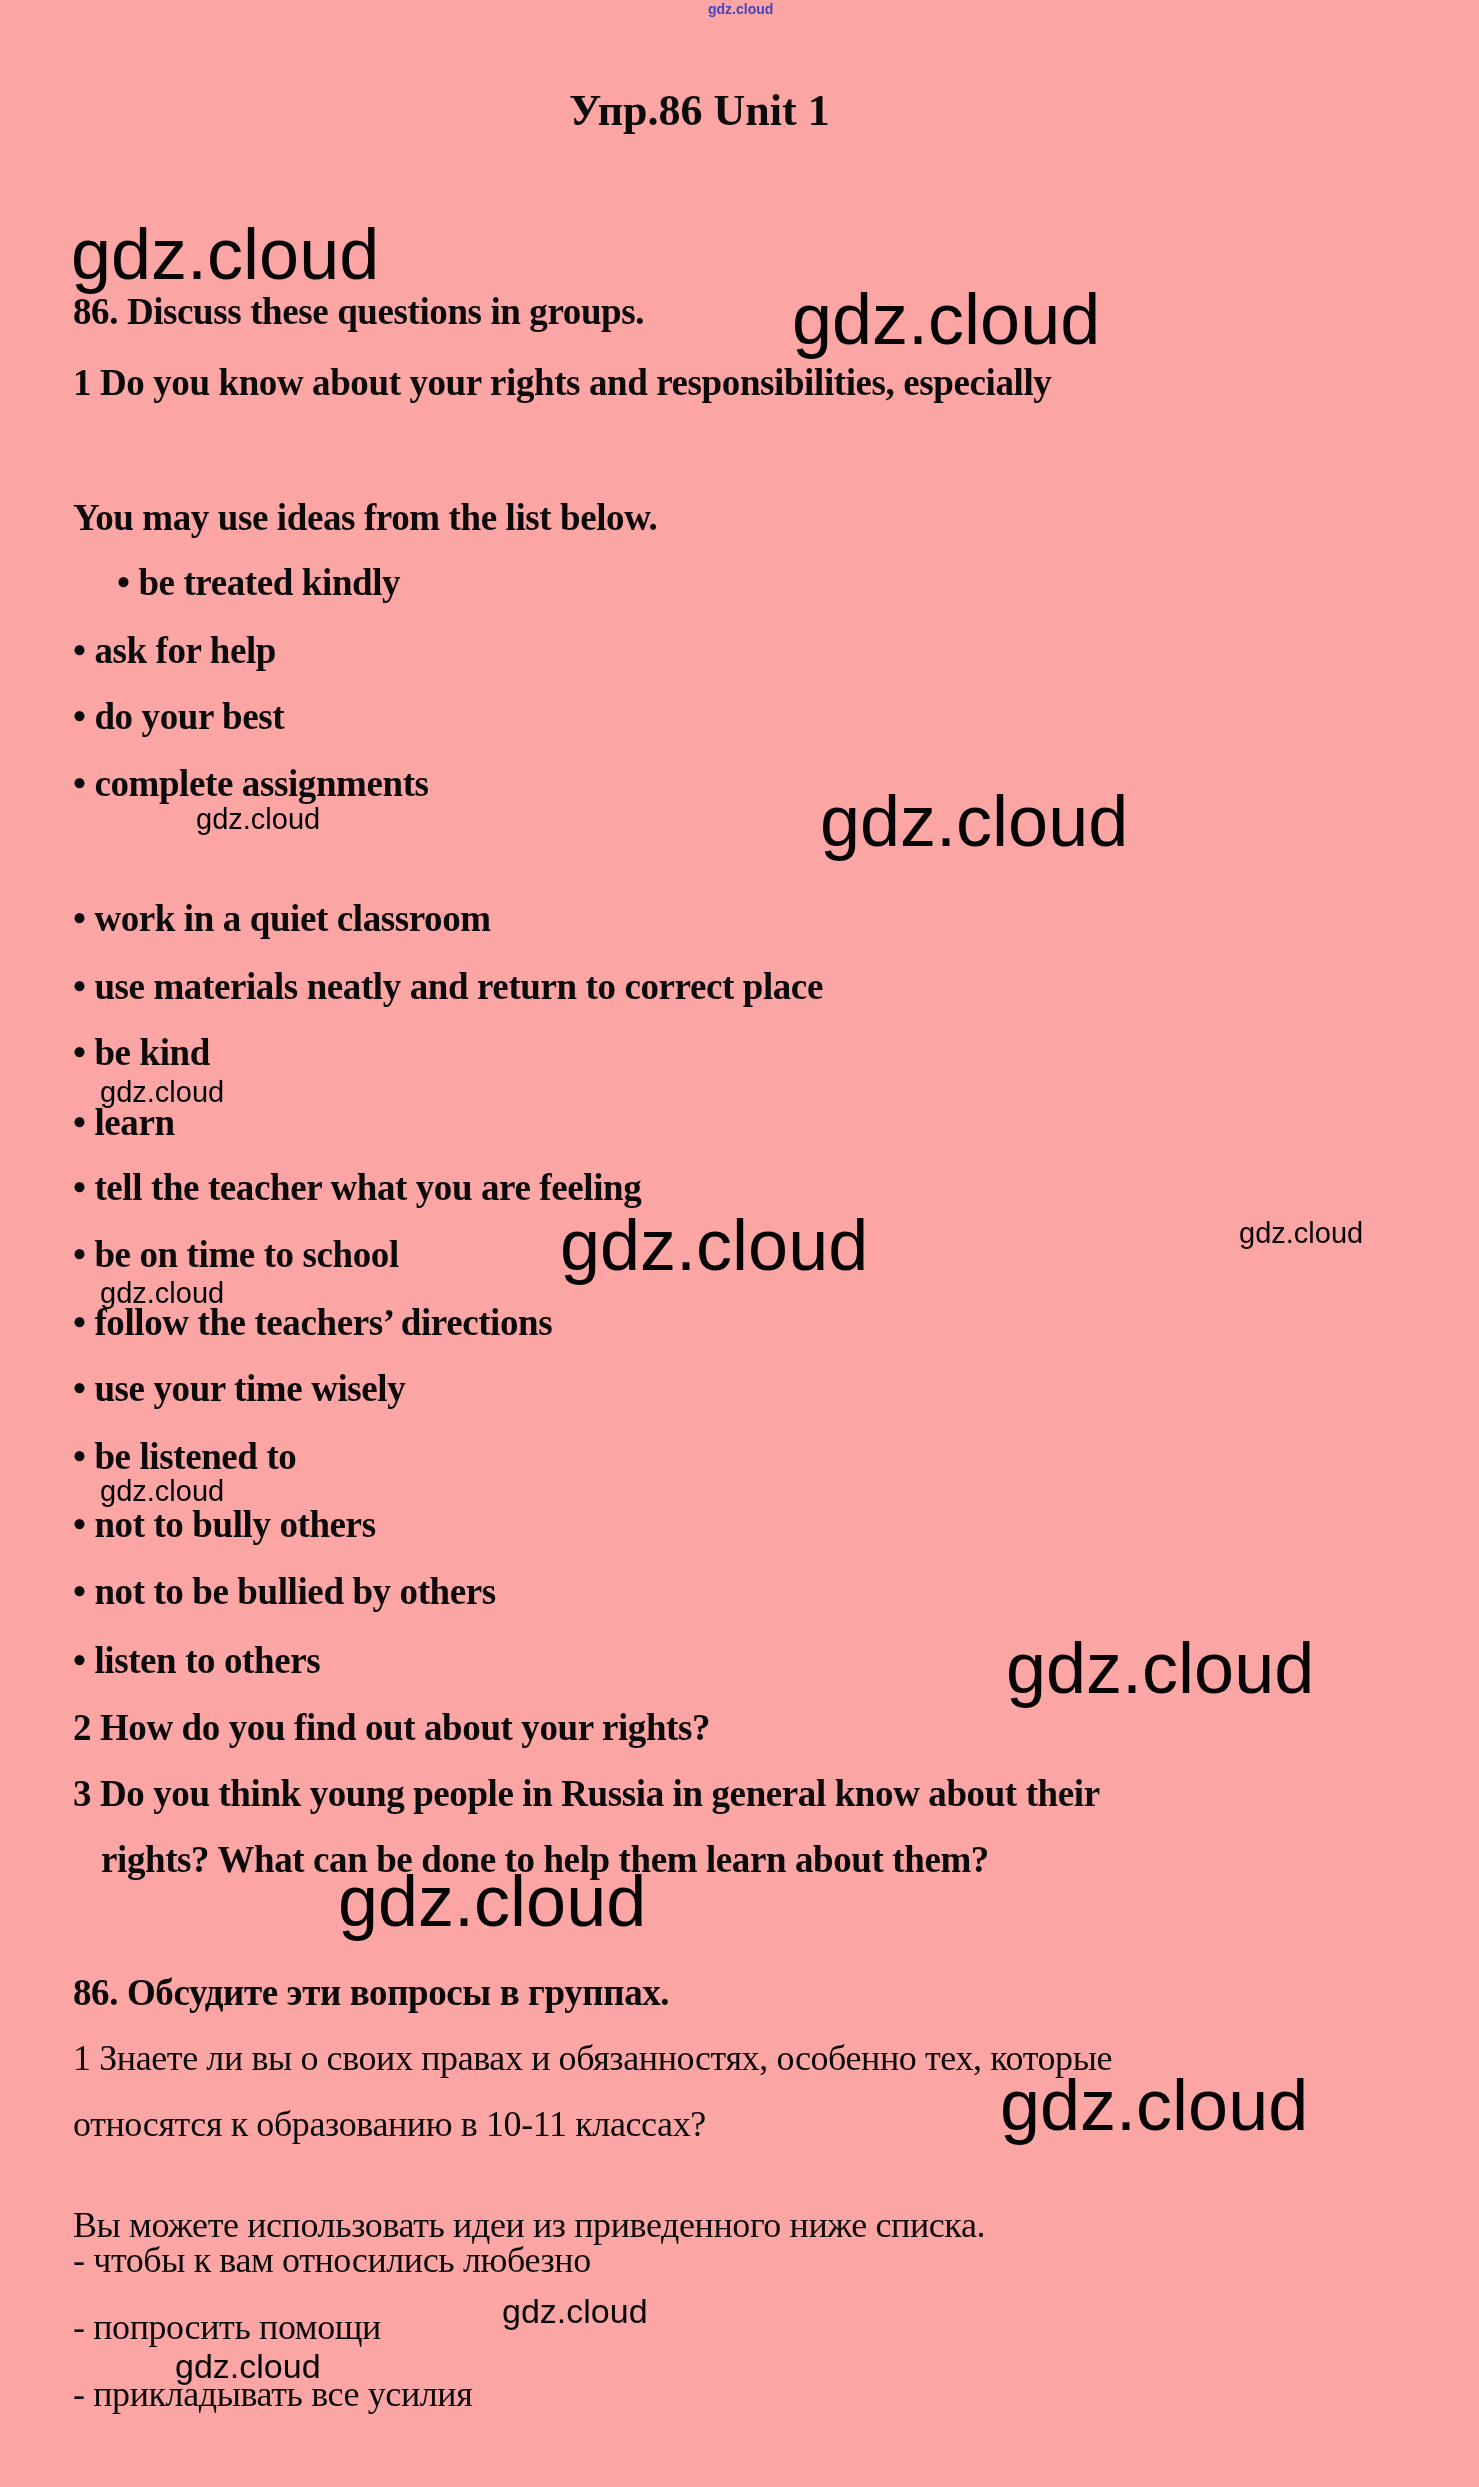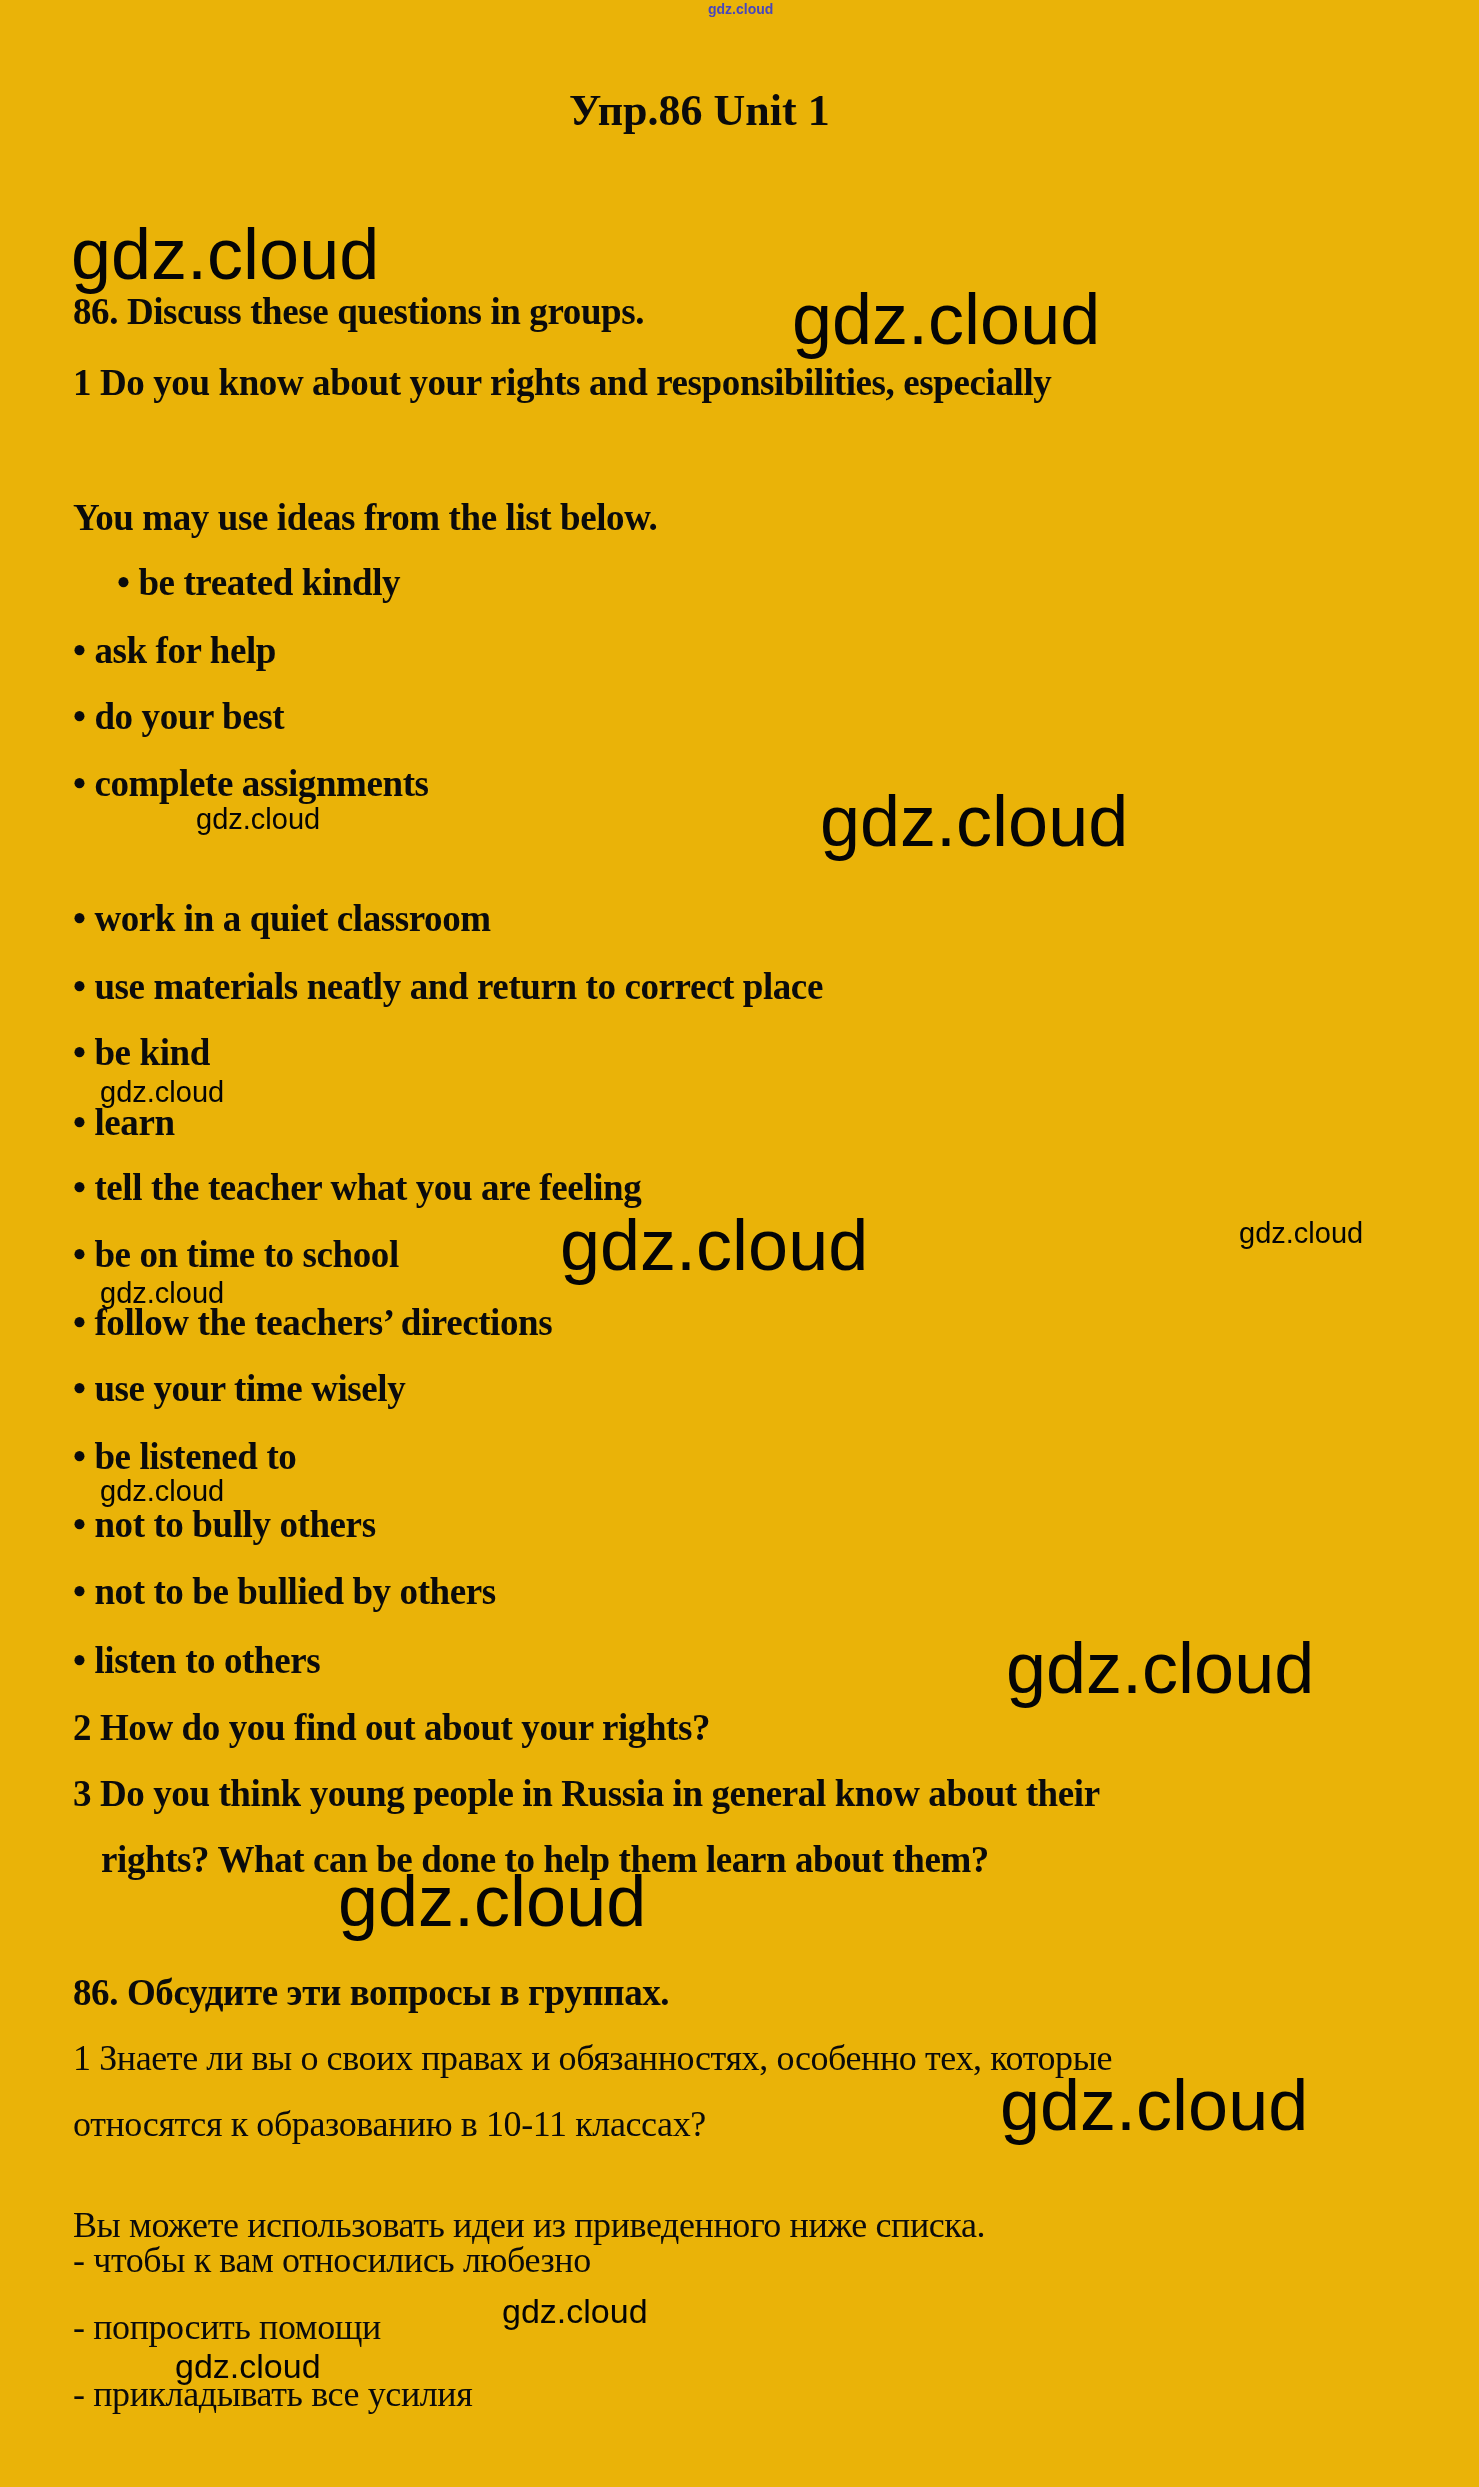--- a/index.html
+++ b/index.html
@@ -1,19 +1,19 @@
 <!DOCTYPE html>
 <html style="font-size:12.3px"><head>
 <meta charset="utf-8">
 <style>
   html,body{margin:0;padding:0;background:#888;}
   #page{
     position:relative;
     width:1479px;height:2487px;
-    background:#eab308;
+    background:#fca5a5;
     overflow:hidden;
     font-family:"Liberation Serif",serif;
   }
   .line{
     position:absolute;
     font-family:"Liberation Serif",serif;
     font-weight:bold;
     font-size:37px;
     line-height:1.05;
     white-space:nowrap;

